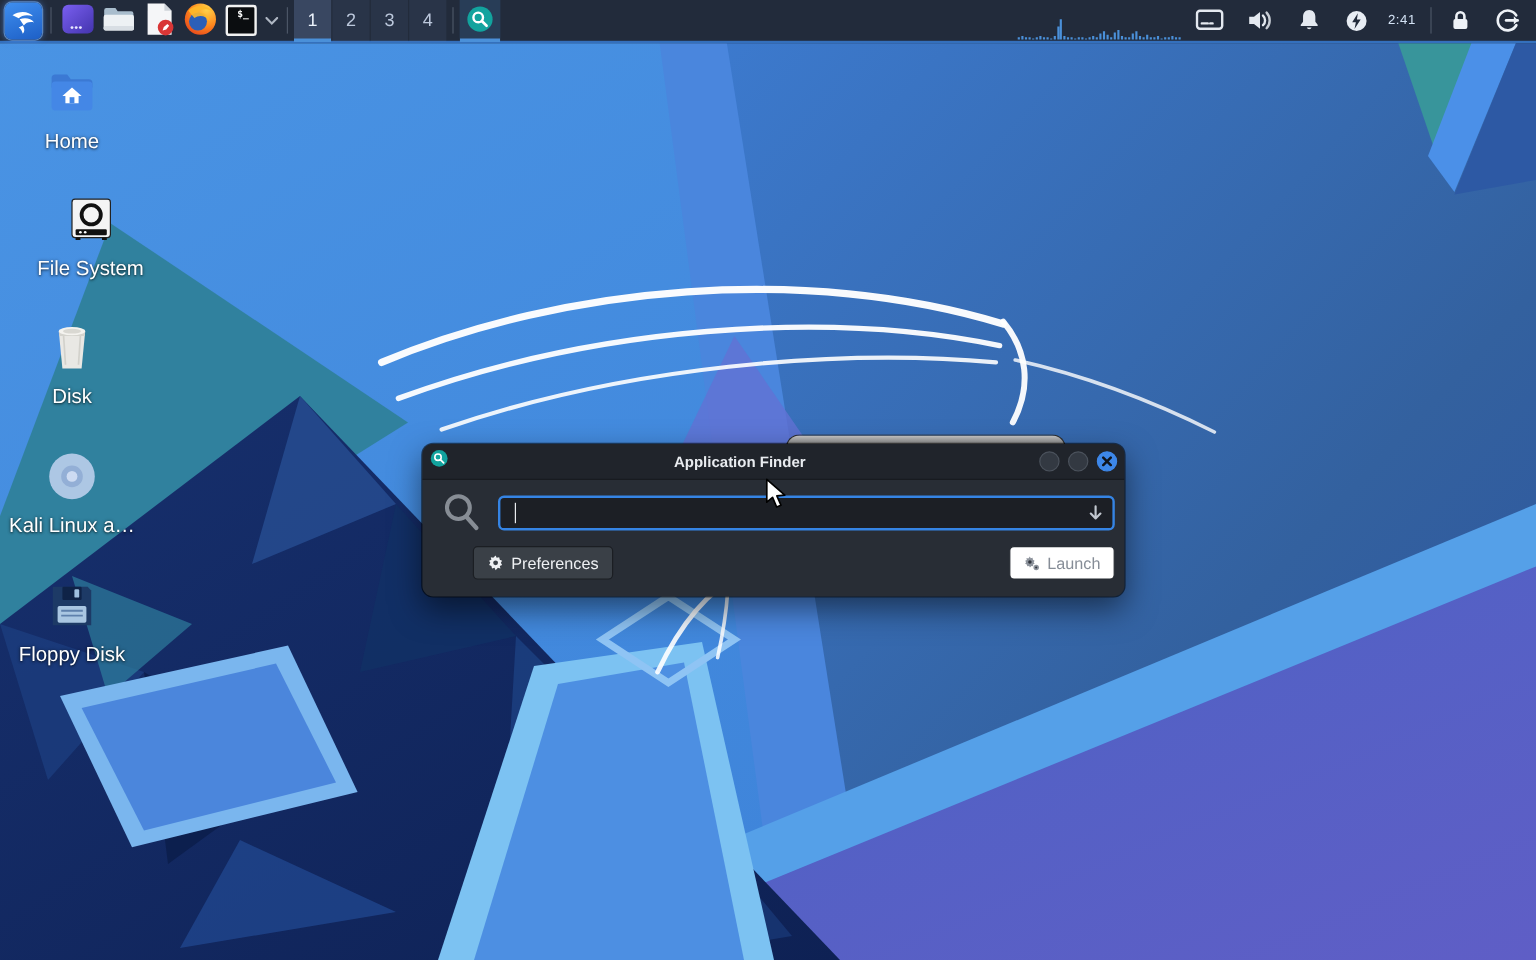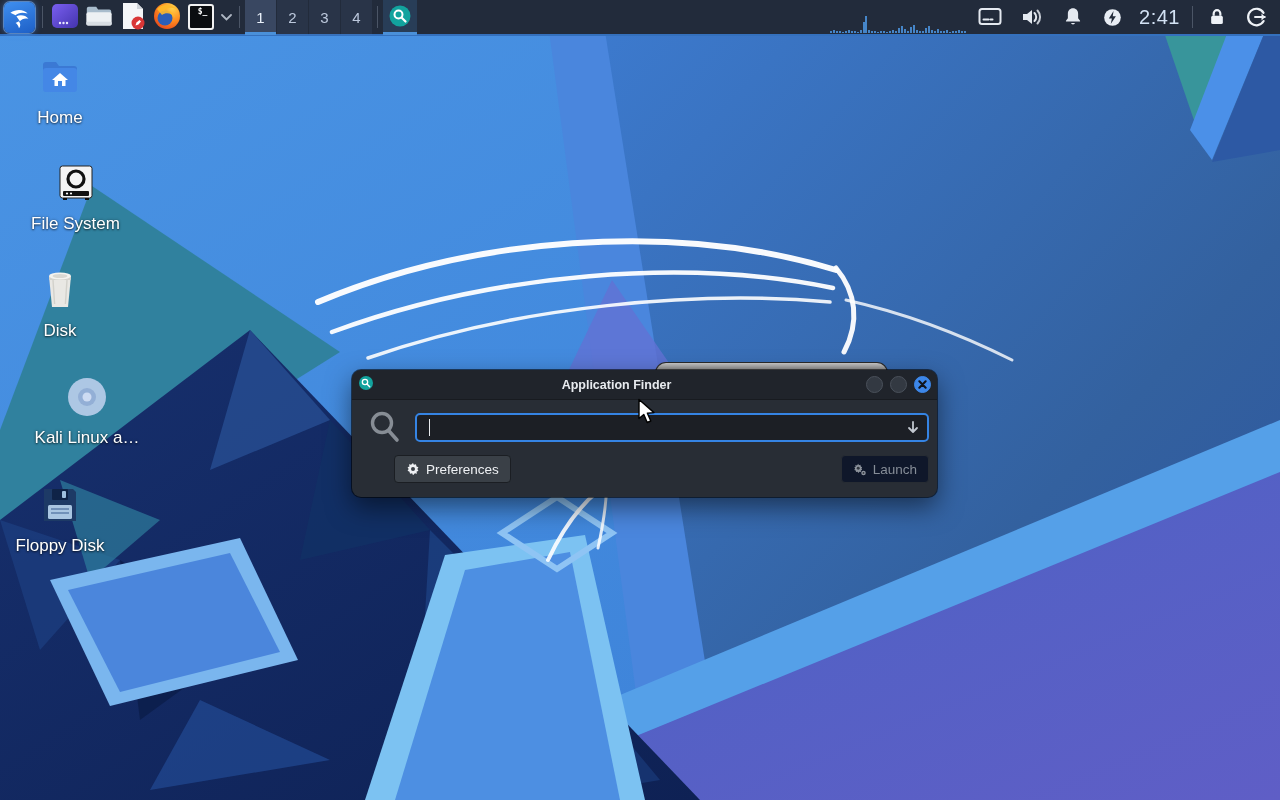--- a/index.html
+++ b/index.html
@@ -32,21 +32,21 @@
   .ws-cell { width:31px; height:36px; display:flex; align-items:center; justify-content:center;
     font-size:15px; color:#bcc8dc; background:rgba(110,140,190,.10); border:none; cursor:pointer; }
   .ws-cell + .ws-cell { margin-left:1px; }
   .ws-cell.active { background:rgba(140,175,230,.22); color:#eaf1fa;
     box-shadow:inset 0 -3px 0 #4a90d9; }
   .appfinder-cell { width:34px; height:36px; display:flex; align-items:center; justify-content:center;
     background:rgba(74,144,217,.18); border:none; box-shadow:inset 0 -3px 0 #4a90d9; cursor:pointer; }
   .pright { margin-left:auto; display:flex; align-items:center; height:36px; }
   .tray-btn { height:36px; padding:0 9px; display:flex; align-items:center; justify-content:center;
     background:transparent; border:none; cursor:pointer; }
-  #clock { font-size:20px; color:#d3e2f4; padding:0 7px; letter-spacing:.5px; }
+  #clock { font-size:11px; color:#d3e2f4; padding:0 7px; letter-spacing:.5px; }
   #monitor { display:block; }
 
   
   .dicon { position:absolute; left:0; width:120px; text-align:center; z-index:5; cursor:pointer; }
   .dicon .ic { height:46px; display:flex; align-items:center; justify-content:center; }
   .dicon .lbl { margin-top:8px; font-size:17px; color:#ffffff;
     text-shadow:0 1px 2px rgba(0,0,0,.6), 0 0 3px rgba(0,0,0,.4); }
 
   
   #bgwindow { position:absolute; left:655px; top:362px; width:233px; height:22px;
@@ -67,21 +67,21 @@
   .search-big { position:absolute; left:17px; top:10px; }
   .inputwrap { position:absolute; left:63px; top:49px; right:8px; height:29px; top:13px; }
   .inputwrap input { width:100%; height:29px; background:#1c1f25; border:2px solid #3584e4;
     border-radius:5px; color:#e6e9ed; font-size:13px; padding:0 26px 0 12px; outline:none; }
   .caret { position:absolute; left:14px; top:6px; width:1px; height:17px; background:#e8ebee; }
   .dd-arrow { position:absolute; right:9px; top:7px; }
   .btnrow { position:absolute; left:9px; right:8px; top:55px; display:flex; justify-content:space-between;padding-left:33px; }
   .gbtn { height:28px; display:flex; align-items:center; gap:6px; padding:0 11px;
     border-radius:4px; font-size:13.5px; cursor:pointer; }
   .pref-btn { background:#3a4047; border:1px solid #1b1e23; color:#eef0f3; }
-  .launch-btn { background:#0f172a; border:1px solid #272c33; color:#868d97; }
+  .launch-btn { background:#ffffff; border:1px solid #272c33; color:#868d97; }
 
   
   #cursor { position:absolute; left:637px; top:398px; z-index:60; }
 </style>
 </head>
 <body>
 
 <div id="screen">
 
   <svg id="wallpaper" width="1280" height="800" viewBox="0 0 1280 800">
@@ -319,21 +319,21 @@
         <path d="M7 6h22l-.4 4H7.4z" fill="#d4d3cd"></path>
         <ellipse cx="18" cy="6" rx="11" ry="3.4" fill="#f4f3ef"></ellipse>
         <ellipse cx="18" cy="6" rx="7.5" ry="2" fill="#d9d8d2"></ellipse>
         <path d="M11 10l1.6 24" stroke="#d2d1cb" stroke-width="1.4"></path>
         <path d="M25 10l-1.6 24" stroke="#d2d1cb" stroke-width="1.4"></path>
       </svg>
     </div>
     <div class="lbl">Disk</div>
   </div>
 
-  <div class="dicon" style="top:374px;margin-left:27px;">
+  <div class="dicon" style="top:374px;">
     <div class="ic">
       <svg width="42" height="42" viewBox="0 0 42 42">
         <circle cx="21" cy="21" r="19" fill="#b9cdea" opacity=".92"></circle>
         <circle cx="21" cy="21" r="9" fill="#93afd6"></circle>
         <circle cx="21" cy="21" r="4.5" fill="#cddbf2"></circle>
       </svg>
     </div>
     <div class="lbl">Kali Linux a…</div>
   </div>
 

